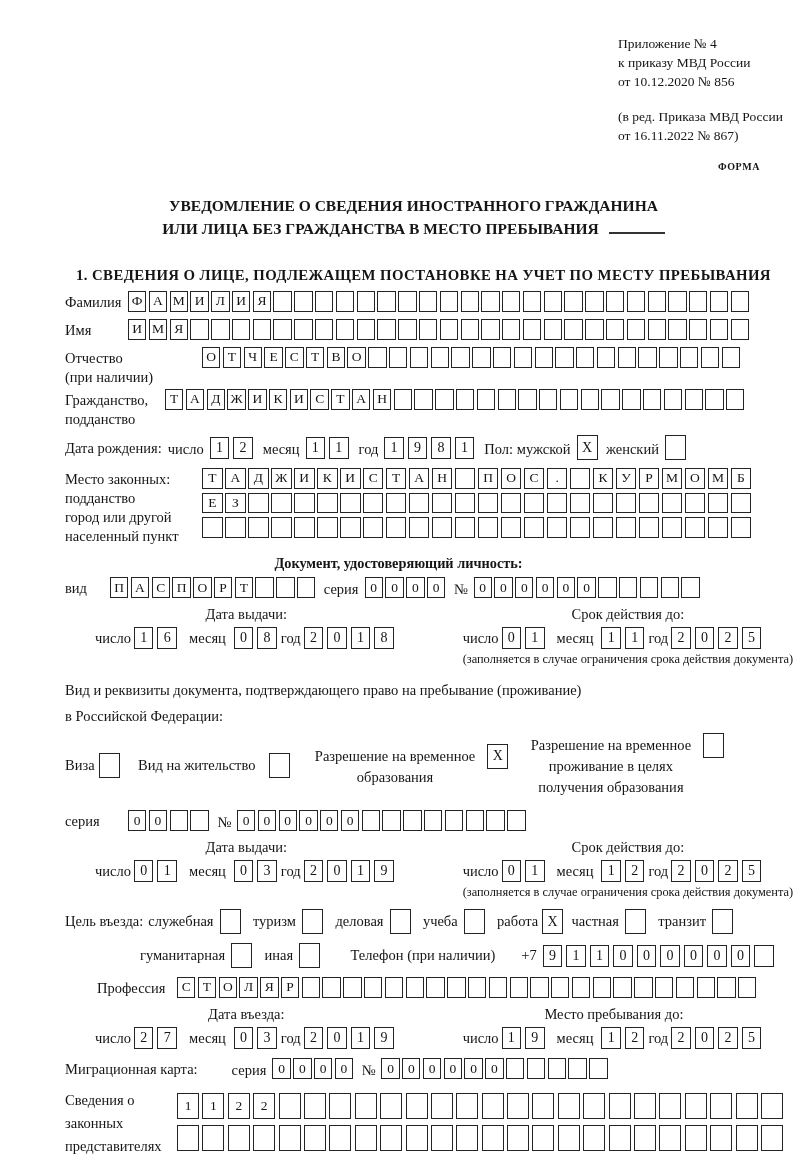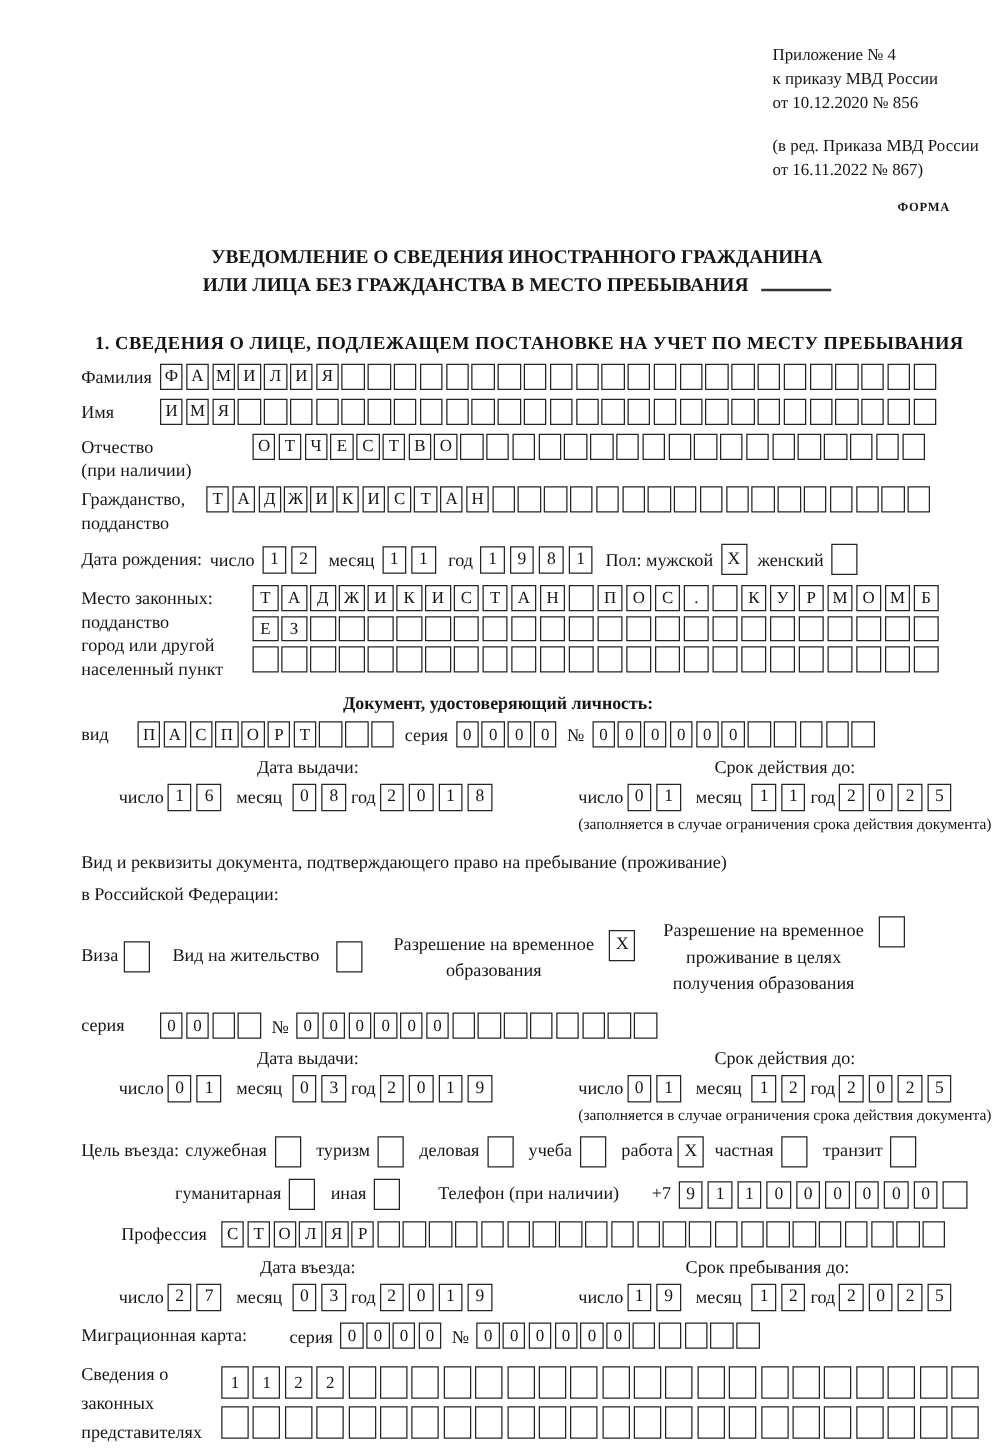--- a/index.html
+++ b/index.html
@@ -639,21 +639,21 @@
         <span class="plbl">год</span>
         <div class="boxes dt" style="margin-left:3px;">
             <span class="cell">2</span>
             <span class="cell">0</span>
             <span class="cell">1</span>
             <span class="cell">9</span>
           </div>
       </div>
     </div>
     <div class="dg" style="margin-left:65px;">
-      <div class="dg-title">Срок пребывания до:</div>
+      <div class="dg-title">Место пребывания до:</div>
       <div class="dg-row">
         <span class="plbl">число</span>
         <div class="boxes dt" style="margin-left:3px;">
             <span class="cell">1</span>
             <span class="cell">9</span>
           </div>
         <span class="plbl" style="margin-left:8px;">месяц</span>
         <div class="boxes dt" style="margin-left:8px;">
             <span class="cell">1</span>
             <span class="cell">2</span>

